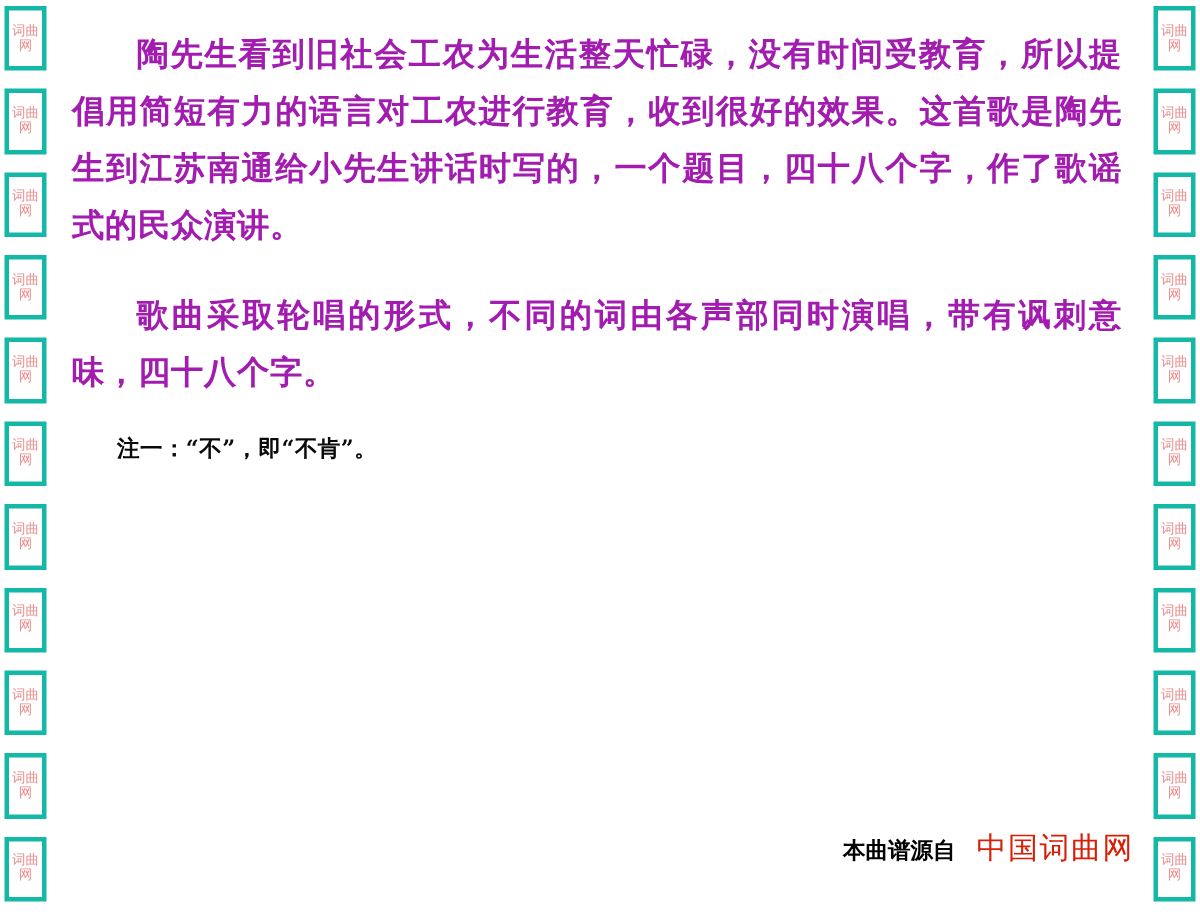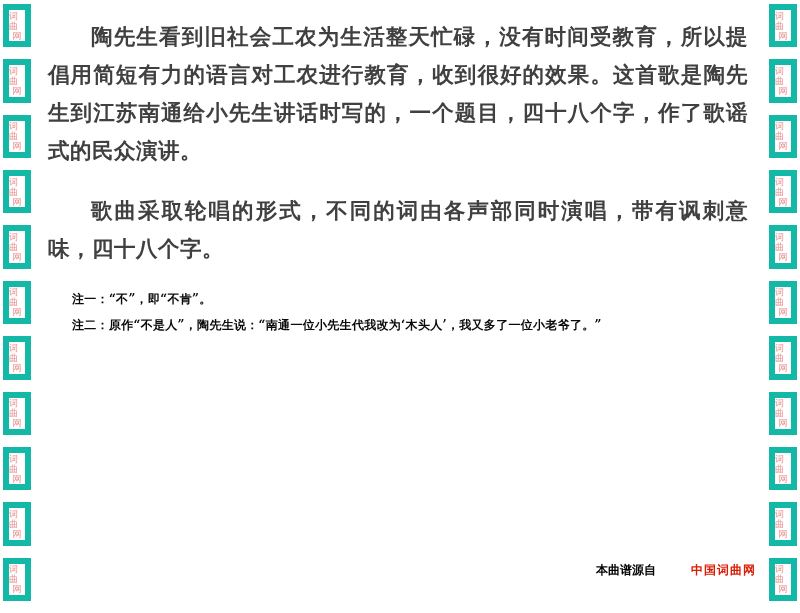--- a/index.html
+++ b/index.html
@@ -37,21 +37,21 @@
     padding-top: 4px;
     box-sizing: border-box;
   }
   .wm-col.left  { left: 0; }
   .wm-col.right { right: 0; }
 
   .wm-box {
     width: 28px;
     height: 46px;
     margin-bottom: 12px;
-    border: 6px solid #14b8a6;
+    border: 3px solid #14b8a6;
     box-sizing: border-box;
     display: flex;
     flex-direction: column;
     align-items: center;
     justify-content: center;
     color: #e98d8d;
     font-size: 9px;
     line-height: 10px;
     font-family: "DejaVu Sans", sans-serif;
     letter-spacing: 0px;
@@ -69,26 +69,26 @@
   }
 
   p.body-para {
     margin: 0 0 2px 0;
     font-size: 21.5px;
     line-height: 38px;
     font-weight: bold;
     text-indent: 2em;
     text-align: justify;
     letter-spacing: 0.5px;
-    color: #404040;
+    color: #a21caf;
   }
 
   p.note {
     margin: 0;
-    font-size: 12px;
+    font-size: 15px;
     line-height: 26px;
     font-weight: bold;
     text-indent: 2em;
     text-align: justify;
     letter-spacing: 0.3px;
     color: #0a0a0a;
   }
 
   .block-gap { height: 10px; }
   .notes-gap { height: 16px; }
@@ -96,32 +96,31 @@
   
   .footer {
     position: absolute;
     right: 44px;
     bottom: 34px;
     display: flex;
     align-items: baseline;
     font-family: "DejaVu Sans", sans-serif;
   }
   .footer .label {
-    font-size: 12px;
+    font-size: 15px;
     font-weight: bold;
     color: #000000;
     margin-right: 14px;
     font-family: Liberation Serif, serif;
   }
   .footer .site {
-    font-size: 12px;
-    font-weight: bold;
+    font-size: 20px;
+    font-weight: normal;
     color: #d81e06;
     letter-spacing: 1px;
-    margin-left: 21px;
   }
 </style>
 </head>
 <body>
 
 <div class="page">
 
   <div class="wm-col left">
       <div class="wm-box" style="color: rgb(233, 141, 141);">
         <span>词曲</span>
@@ -222,21 +221,20 @@
     <div class="block-gap"></div>
 
 
     <div class="block-gap"></div>
 
     <p class="body-para">歌曲采取轮唱的形式，不同的词由各声部同时演唱，带有讽刺意味，四十八个字。</p>
 
     <div class="notes-gap"></div>
 
     <p class="note">注一：“不”，即“不肯”。</p>
-    <p class="note">注二：原作“不是人”，陶先生说：“南通一位小先生代我改为‘木头人’，我又多了一位小老爷了。”</p>
 
   </div>
 
   <div class="footer">
     <span class="label">本曲谱源自</span>
     <span class="site">中国词曲网</span>
   </div>
 
 </div>
 

